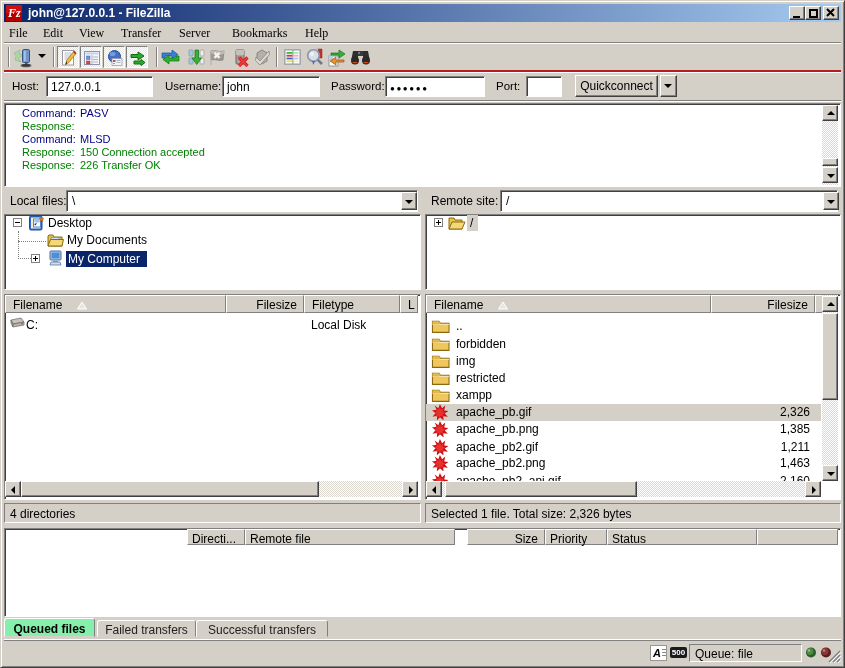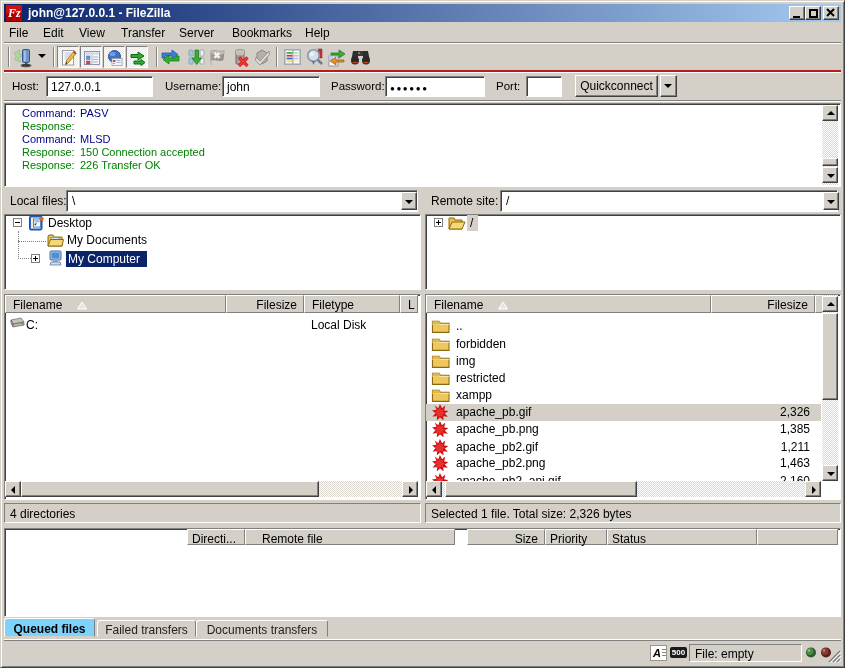--- a/index.html
+++ b/index.html
@@ -10,21 +10,21 @@
 .win { position:absolute; left:0; top:0; width:845px; height:668px; background:#D4D0C8;
   border:1px solid; border-color:#D4D0C8 #404040 #404040 #D4D0C8;
   box-shadow: inset 1px 1px 0 #fff, inset -1px -1px 0 #808080; }
 
 .title { position:absolute; left:4px; top:4px; width:837px; height:18px;
   background:linear-gradient(to right,#0A246A,#A6CAF0); color:#fff; font-weight:bold; font-size:12px; }
 .title .txt { position:absolute; left:24px; top:2px; }
 .capbtn { position:absolute; top:2px; width:16px; height:14px; background:#D4D0C8;
   border:1px solid; border-color:#fff #404040 #404040 #fff; box-shadow: inset -1px -1px 0 #808080; }
 
-.menu { position:absolute; left:4px; top:23px; width:837px; height:17px; }
+.menu { position:absolute; left:4px; top:23px; width:837px; height:17px;font-family:Liberation Serif, serif; }
 .menu span { position:absolute; top:3px; color:#000; }
 
 .toolbar { position:absolute; left:4px; top:42px; width:837px; height:28px; border-top:1px solid #808080; box-shadow: inset 0 1px 0 #fff; }
 .tsep { position:absolute; top:4px; width:2px; height:20px; border-left:1px solid #808080; border-right:1px solid #fff; }
 .tbtn { position:absolute; top:3px; width:22px; height:22px; }
 .tbtn.on { border:1px solid; border-color:#808080 #fff #fff #808080;
  background-image:conic-gradient(#E8E6E0 25%, #fff 0 50%, #E8E6E0 0 75%, #fff 0); background-size:2px 2px; }
 .ticon { position:absolute; left:3px; top:3px; width:16px; height:16px; }
 
 .qc { position:absolute; left:4px; top:70px; width:837px; height:31px; border-top:2px solid #b91c1c; border-bottom:1px solid #808080; box-shadow: inset 0 1px 0 #fff, 0 1px 0 #fff; }
@@ -474,43 +474,43 @@
     </div>
   <div class="thumb" style="left:19px;top:186px;width:192px;height:16px"></div>
   <div class="sbbtn" style="left:379px;top:186px;width:16px;height:16px">
       <div class="arr" style="left:6px;top:4px;border-top:4px solid transparent;border-bottom:4px solid transparent;border-left:4px solid #000"></div>
     </div>
 </div>
 <div class="statusbar" style="left:425px;top:503px;width:416px">Selected 1 file. Total size: 2,326 bytes</div>
 
 <div class="panel" style="left:4px;top:528px;width:837px;height:89px" id="queue">
   <div class="hdrbtn" style="left:182px;width:58px;padding-left:4px;height:16px;padding-top:2px">Directi...</div>
-  <div class="hdrbtn" style="left:240px;width:210px;padding-left:16px;height:16px;padding-top:2px">Remote file</div>
+  <div class="hdrbtn" style="left:240px;width:210px;padding-left:4px;height:16px;padding-top:2px">Remote file</div>
   <div class="hdrbtn" style="left:462px;width:78px;text-align:right;padding-right:6px;height:16px;padding-top:2px">Size</div>
   <div class="hdrbtn" style="left:540px;width:62px;padding-left:4px;height:16px;padding-top:2px">Priority</div>
   <div class="hdrbtn" style="left:602px;width:150px;padding-left:4px;height:16px;padding-top:2px">Status</div>
   <div class="hdrbtn" style="left:752px;width:81px;height:16px;padding-top:2px"></div>
 </div>
 
-<div class="tab" style="left:4px;top:618px;width:91px;height:19px;background:#7dd3fc;font-weight:bold;padding-top:3px">Queued files</div>
+<div class="tab" style="left:4px;top:618px;width:91px;height:19px;background:#86efac;font-weight:bold;padding-top:3px">Queued files</div>
 <div class="tab" style="left:97px;top:620px;width:99px;height:17px;color:#222">Failed transfers</div>
-<div class="tab" style="left:196px;top:620px;width:132px;height:17px;color:#222">Documents transfers</div>
+<div class="tab" style="left:196px;top:620px;width:132px;height:17px;color:#222">Successful transfers</div>
 
 <div class="abs" style="left:4px;top:640px;width:837px;height:24px;border-top:1px solid #808080;box-shadow:0 -1px 0 #fff" id="bstatus">
 
   <div class="abs" style="left:646px;top:4px;width:17px;height:16px;background:#fff;border:1px solid #9a968e">
     <span class="abs" style="left:2px;top:1px;font-size:11px;font-weight:bold;font-style:italic">A</span>
     <div class="abs" style="left:11px;top:3px;width:4px;height:1px;background:#888"></div>
     <div class="abs" style="left:11px;top:6px;width:4px;height:1px;background:#888"></div>
     <div class="abs" style="left:11px;top:9px;width:4px;height:1px;background:#888"></div>
   </div>
 
   <div class="abs" style="left:666px;top:6px;width:17px;height:11px;background:#1a1a1a;border-radius:2px;color:#fff;font-size:8px;font-weight:bold;text-align:center;line-height:11px">5<span style="font-size:8px">00</span></div>
 
-  <div class="abs" style="left:685px;top:3px;width:113px;height:18px;border:1px solid;border-color:#808080 #fff #fff #808080;padding:2px 0 0 5px;font-size:12px">File: empty</div>
+  <div class="abs" style="left:685px;top:3px;width:113px;height:18px;border:1px solid;border-color:#808080 #fff #fff #808080;padding:2px 0 0 5px;font-size:12px">Queue: file</div>
 
   <svg class="abs" style="left:801px;top:5px" width="30" height="13" viewBox="0 0 30 13">
     <circle cx="6" cy="6.5" r="5" fill="#2e5a2e"></circle>
     <circle cx="5" cy="5.5" r="3.4" fill="#4e8a44"></circle>
     <circle cx="4" cy="4.5" r="1.2" fill="#8fc080"></circle>
     <circle cx="21" cy="6.5" r="5" fill="#5a2020"></circle>
     <circle cx="20" cy="5.5" r="3.4" fill="#8a3a34"></circle>
     <circle cx="19" cy="4.5" r="1.2" fill="#c08078"></circle>
   </svg>
 

